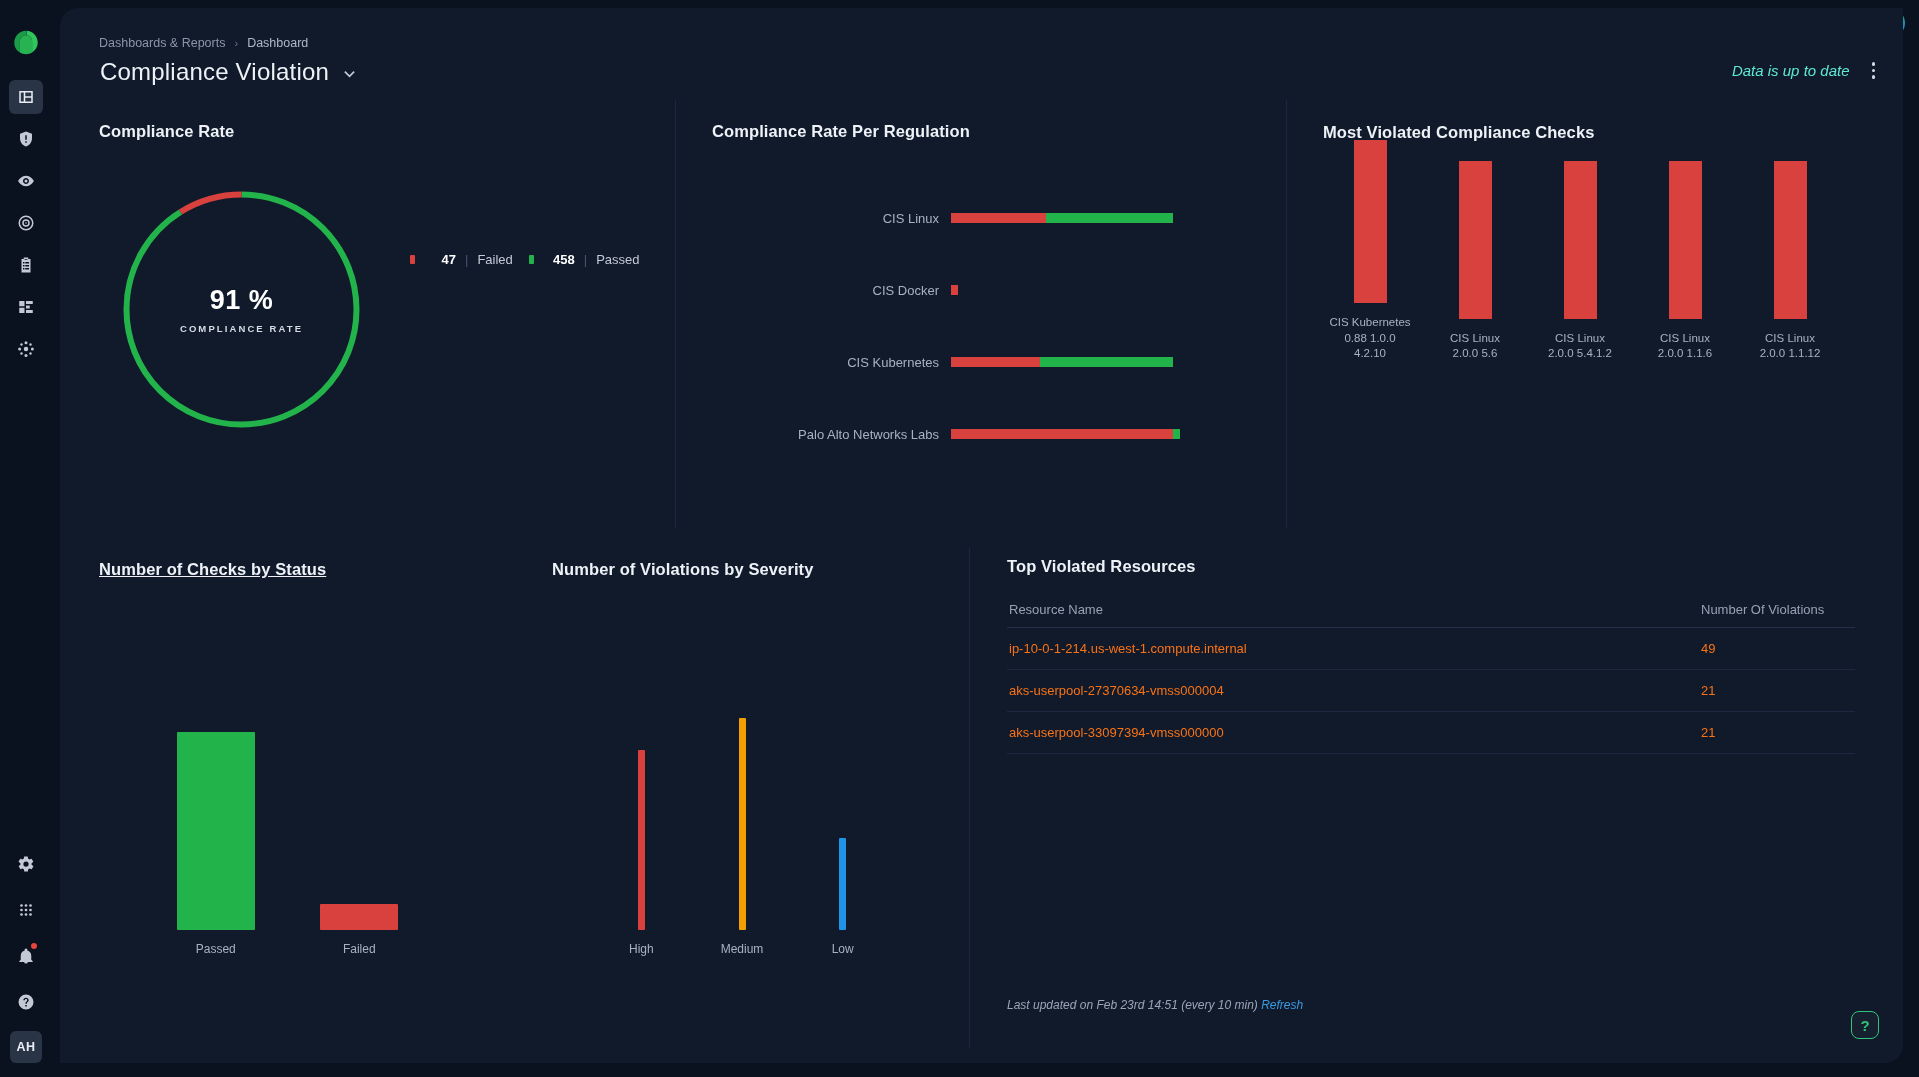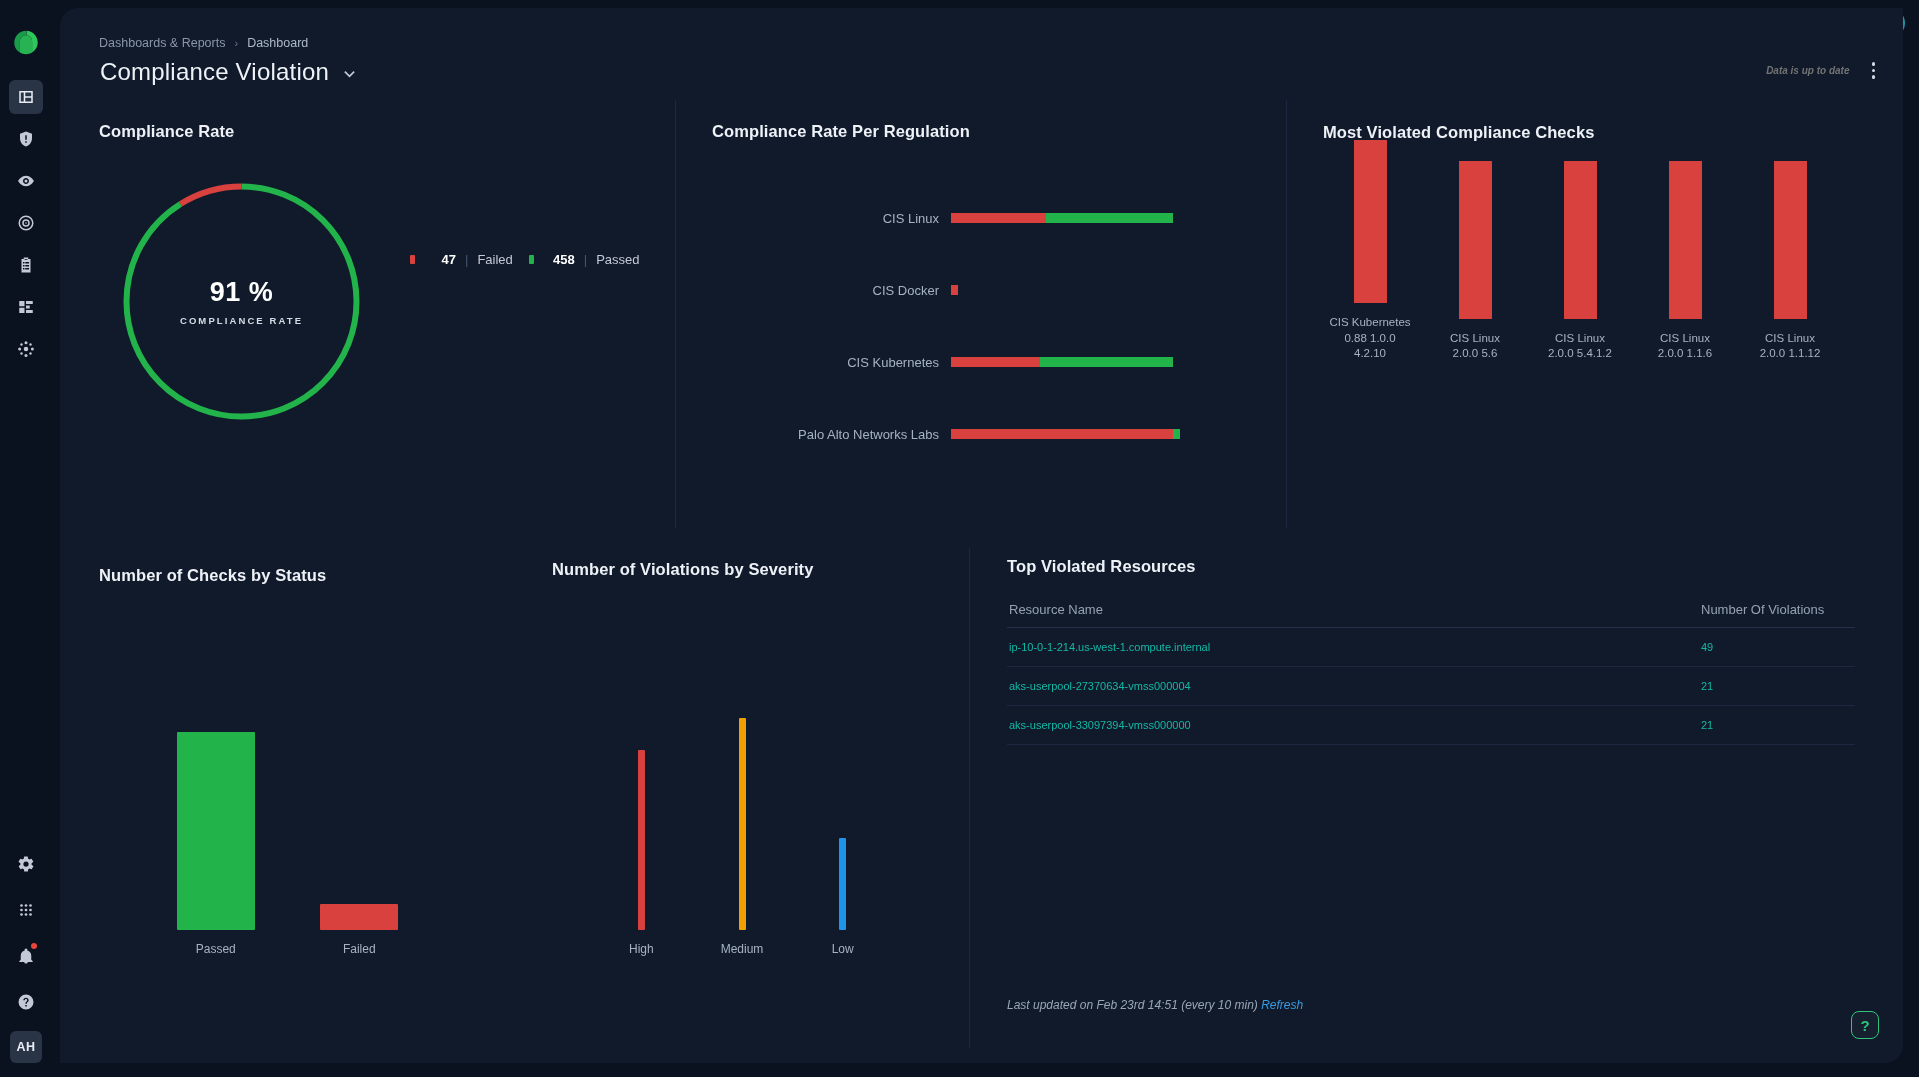--- a/index.html
+++ b/index.html
@@ -72,21 +72,21 @@
     display: flex; align-items: center; gap: 14px;
   }
   .page-title { font-size: 24px; color: #eef2f7; font-weight: 400; letter-spacing: .2px; }
   .chev { width: 13px; height: 13px; }
   .chev svg { width: 13px; height: 13px; stroke: #c3cad6; fill: none; stroke-width: 1.8; }
 
   .status-row {
     position: absolute; right: 22px; top: 50px;
     display: flex; align-items: center; gap: 16px;
   }
-  .status-text { font-size: 10px; font-style: italic; color: #737373; font-weight: bold; }
+  .status-text { font-size: 15px; font-style: italic; color: #5eead4; }
   .kebab { display: flex; flex-direction: column; gap: 3px; padding: 4px 6px; }
   .kebab i { width: 3.5px; height: 3.5px; border-radius: 50%; background: #d2d9e2; display: block; }
 
   
   .row-top {
     position: absolute; left: 0; top: 92px; width: 1843px; height: 428px;
     display: flex;
   }
   .w-compliance-rate { width: 615px; position: relative; }
   .w-per-regulation  { width: 611px; position: relative; border-left: 1px solid #1c2840; }
@@ -94,21 +94,21 @@
 
   .widget-title {
     font-size: 16.5px; color: #eef2f7; font-weight: bold;
     letter-spacing: .1px;
   }
   .wt-1 { position: absolute; left: 39px; top: 22px; }
   .wt-2 { position: absolute; left: 36px; top: 22px; }
   .wt-3 { position: absolute; left: 36px; top: 23px; }
 
   
-  .donut-wrap { position: absolute; left: 60px; top: 80px; }
+  .donut-wrap { position: absolute; left: 60px; top: 88px; }
   .donut-center {
     position: absolute; left: 0; top: 0; width: 243px; height: 243px;
     display: flex; flex-direction: column; align-items: center; justify-content: center;
   }
   .donut-pct { font-size: 27px; color: #ffffff; font-weight: bold; letter-spacing: .5px; }
   .donut-cap { font-size: 9.5px; color: #d6dce5; letter-spacing: 2.1px; margin-top: 7px; font-weight: bold; }
 
   .donut-legend {
     position: absolute; left: 350px; top: 152px;
     display: flex; flex-direction: row; gap: 16px;
@@ -146,21 +146,21 @@
 
   
   .row-bottom {
     position: absolute; left: 0; top: 540px; width: 1843px; height: 500px;
     display: flex;
   }
   .w-checks-status { width: 455px; position: relative; }
   .w-by-severity   { width: 455px; position: relative; border-right: 1px solid #1c2840; }
   .w-top-resources { flex: 1; position: relative; }
 
-  .wt-4 { position: absolute; left: 39px; top: 18px; }
+  .wt-4 { position: absolute; left: 39px; top: 12px; text-decoration: underline; }
   .wt-5 { position: absolute; left: 37px; top: 12px; }
   .wt-6 { position: absolute; left: 37px; top: 9px; }
 
   .vbar-chart {
     position: absolute; bottom: 92px; left: 0; width: 100%;
     height: 240px; display: flex; align-items: flex-end;
   }
   .vbar-col { flex: 1; display: flex; flex-direction: column; align-items: center; }
   .vbar { border-radius: 1px; }
   .vbar-label { margin-top: 12px; font-size: 12px; color: #a7b2c1; }
@@ -174,21 +174,21 @@
   
   .tbl { position: absolute; left: 37px; top: 46px; right: 48px; }
   .tbl-head {
     display: flex; padding: 8px 2px 10px 2px;
     border-bottom: 1px solid #25304a;
   }
   .tbl-head div { font-size: 13px; color: #96a2b2; }
   .tbl-row {
     display: flex; padding: 13px 2px; border-bottom: 1px solid #1d2740;
   }
-  .tbl-row div { font-size: 11px; color: #14b8a6; }
+  .tbl-row div { font-size: 13px; color: #f97316; }
   .col-name { flex: 1; }
   .col-count { width: 152px; }
 
   .tbl-footer {
     position: absolute; left: 37px; bottom: 36px;
     font-size: 12px; font-style: italic; color: #9aa6b6;
   }
   .refresh-link { color: #3b9ae1; font-style: italic; }
 
   

